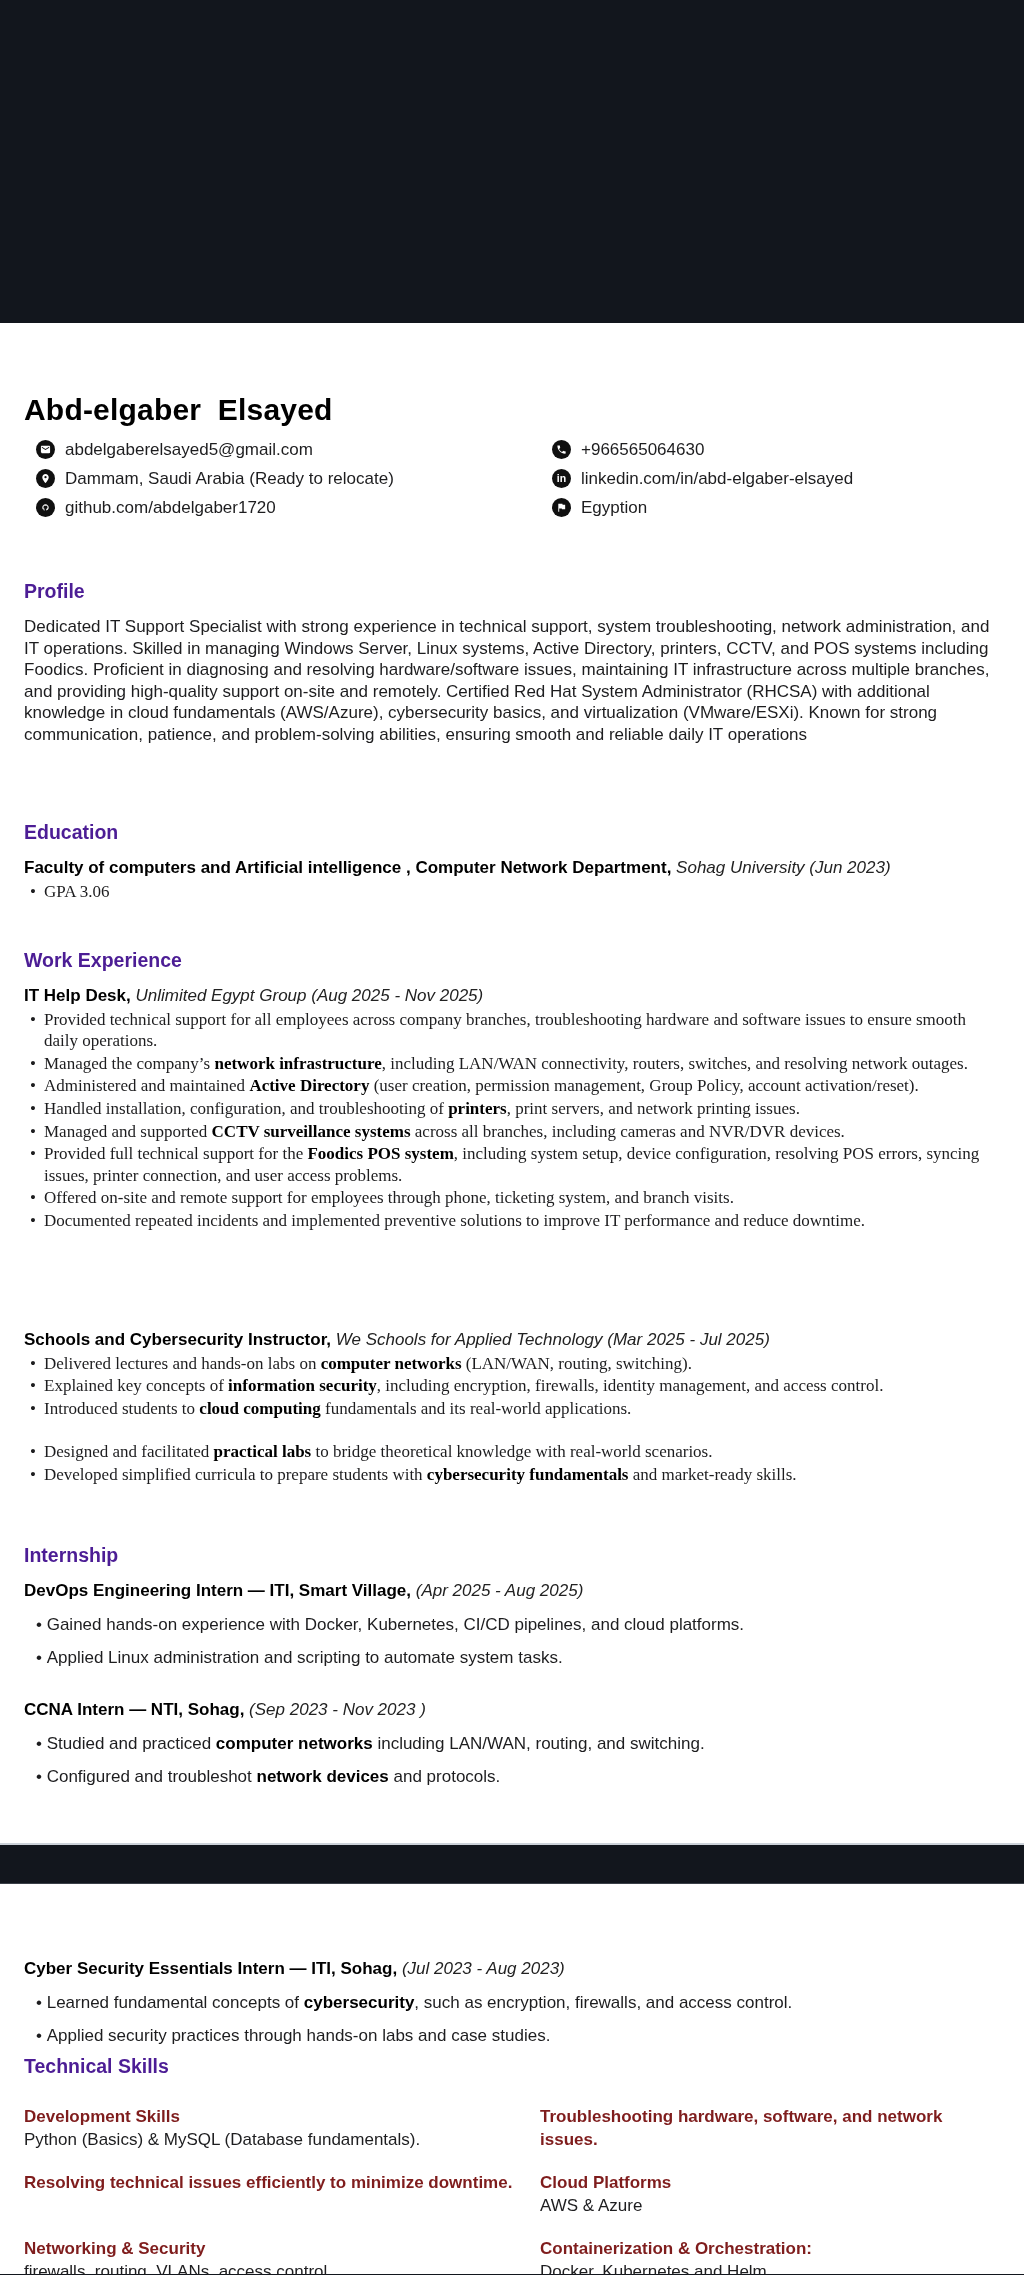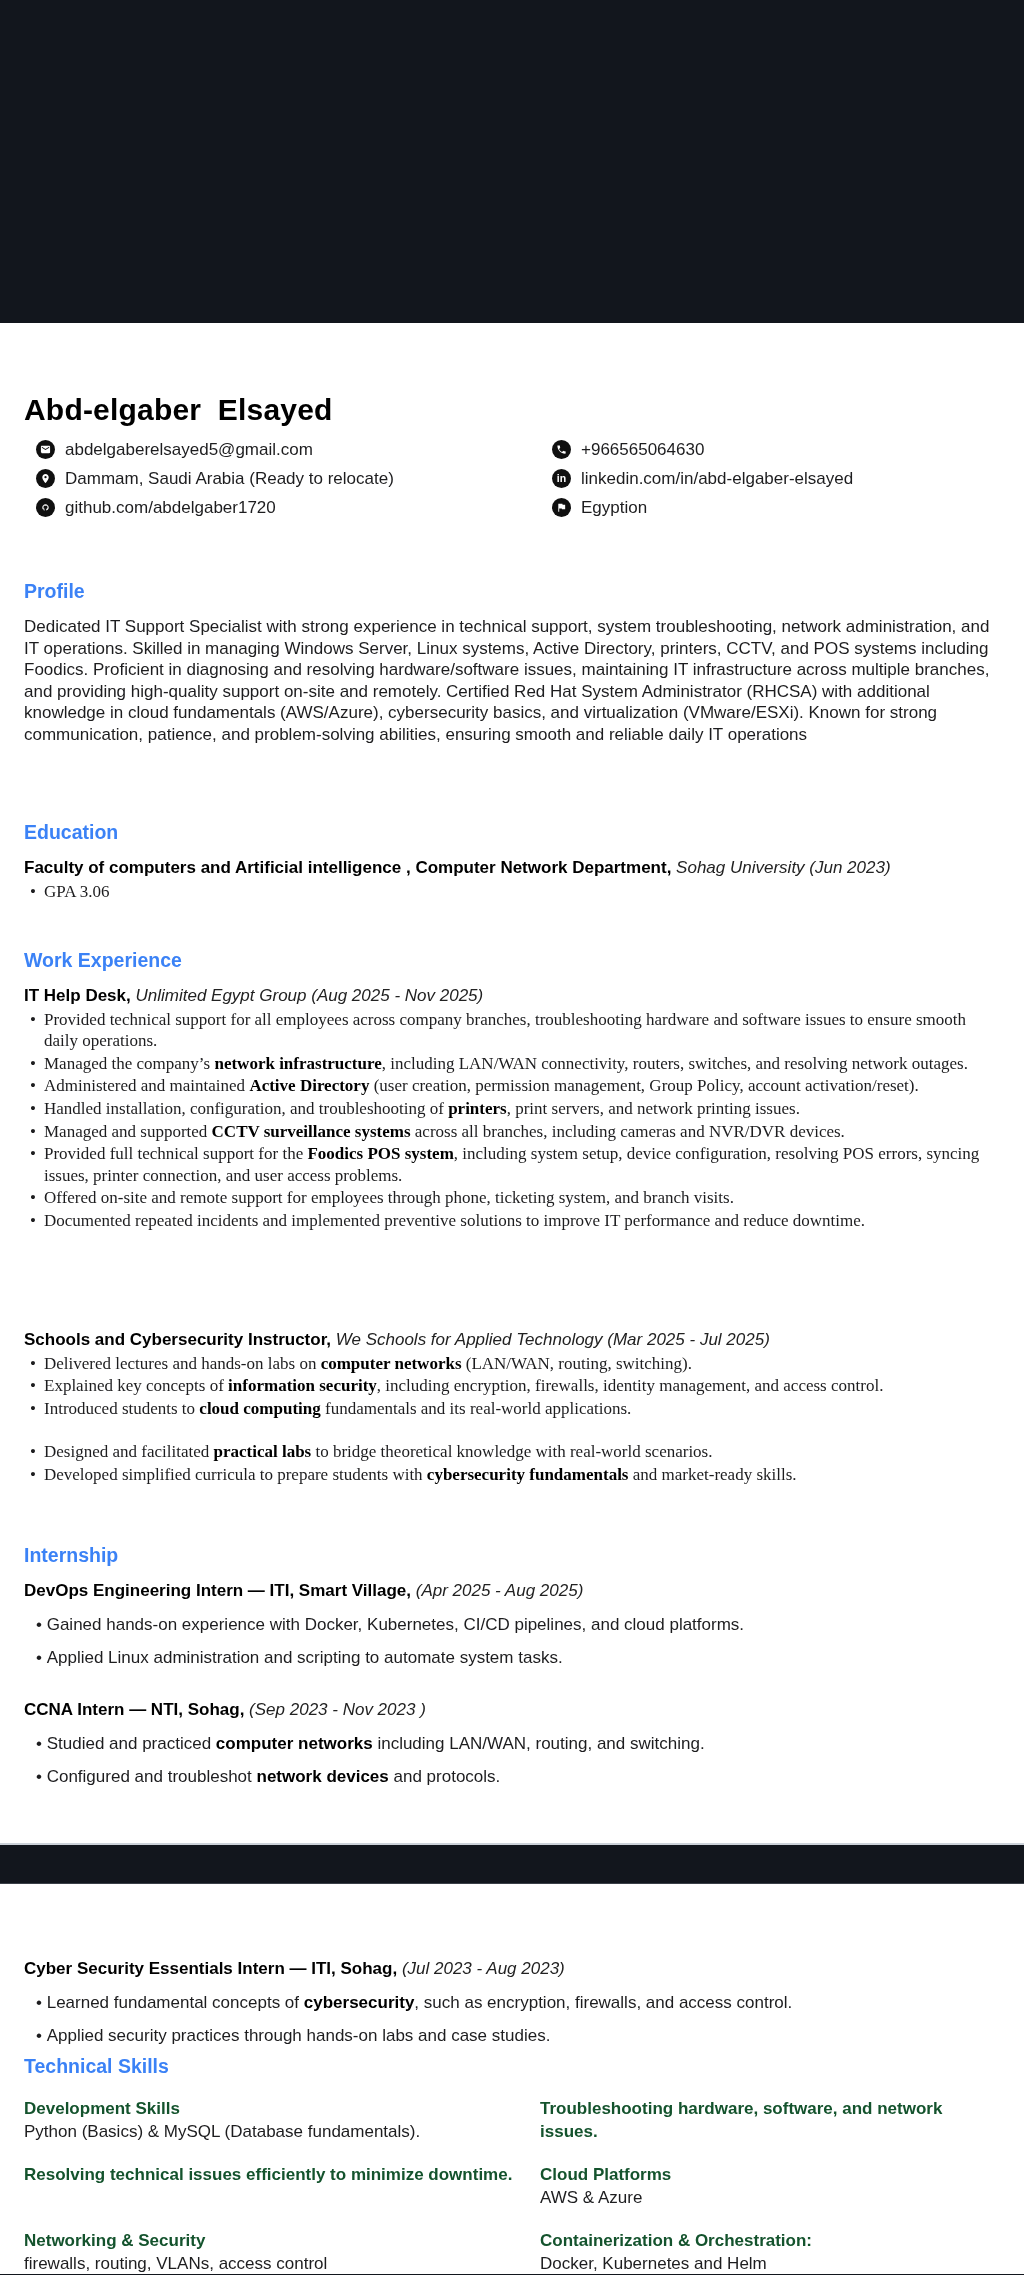--- a/index.html
+++ b/index.html
@@ -38,21 +38,21 @@
     font-weight: 700;
     color: #000;
     word-spacing: 8px;
     letter-spacing: .2px;
   }
   h2 {
     margin: 0 0 13px 0;
     font-size: 19.5px;
     line-height: 24px;
     font-weight: 700;
-    color: #3b82f6;
+    color: #4c1d95;
   }
   p { margin: 0; }
 
   
   .contacts { display: flex; }
   .ccol-left { width: 516px; flex: 0 0 516px; }
   .ccol-right { flex: 1; }
   .crow { display: flex; align-items: center; height: 29px; }
   .ci {
     width: 19px; height: 19px; flex: 0 0 19px;
@@ -83,21 +83,21 @@
   
   .fb { margin: 12px; }
   .fb::before { content: "\2022\00a0"; }
 
   
   .skills-grid {
     display: grid;
     grid-template-columns: 516px 1fr;
     row-gap: 21px;
   }
-  .skill-title { font-weight: 700; color: #14532d; line-height: 22.5px; }
+  .skill-title { font-weight: 700; color: #7f1d1d; line-height: 22.5px; }
   .skill-desc { line-height: 22.5px; }
 </style>
 </head>
 <body>
 
 <div class="top-space"></div>
 
 <div class="page page1">
 
   <div class="sec" style="top:70px">
@@ -219,21 +219,21 @@
 
 <div class="page page2">
 
   <div class="sec" style="top:74px">
     <p class="entry-title"><b>Cyber Security Essentials Intern — ITI, Sohag,</b><i> (Jul 2023 - Aug 2023)</i></p>
     <p class="fb"><span>Learned fundamental concepts of </span><b>cybersecurity</b><span>, such as encryption, firewalls, and access control.</span></p>
     <p class="fb"><span>Applied security practices through hands-on labs and case studies.</span></p>
   </div>
 
   <div class="sec" style="top:170px">
-    <h2 style="margin-bottom:20px">Technical Skills</h2>
+    <h2 style="margin-bottom:28px">Technical Skills</h2>
     <div class="skills-grid">
       <div class="skill">
         <div class="skill-title">Development Skills</div>
         <div class="skill-desc">Python (Basics) &amp; MySQL (Database fundamentals).</div>
       </div>
       <div class="skill">
         <div class="skill-title">Troubleshooting hardware, software, and network issues.</div>
         <div class="skill-desc"></div>
       </div>
       <div class="skill">

